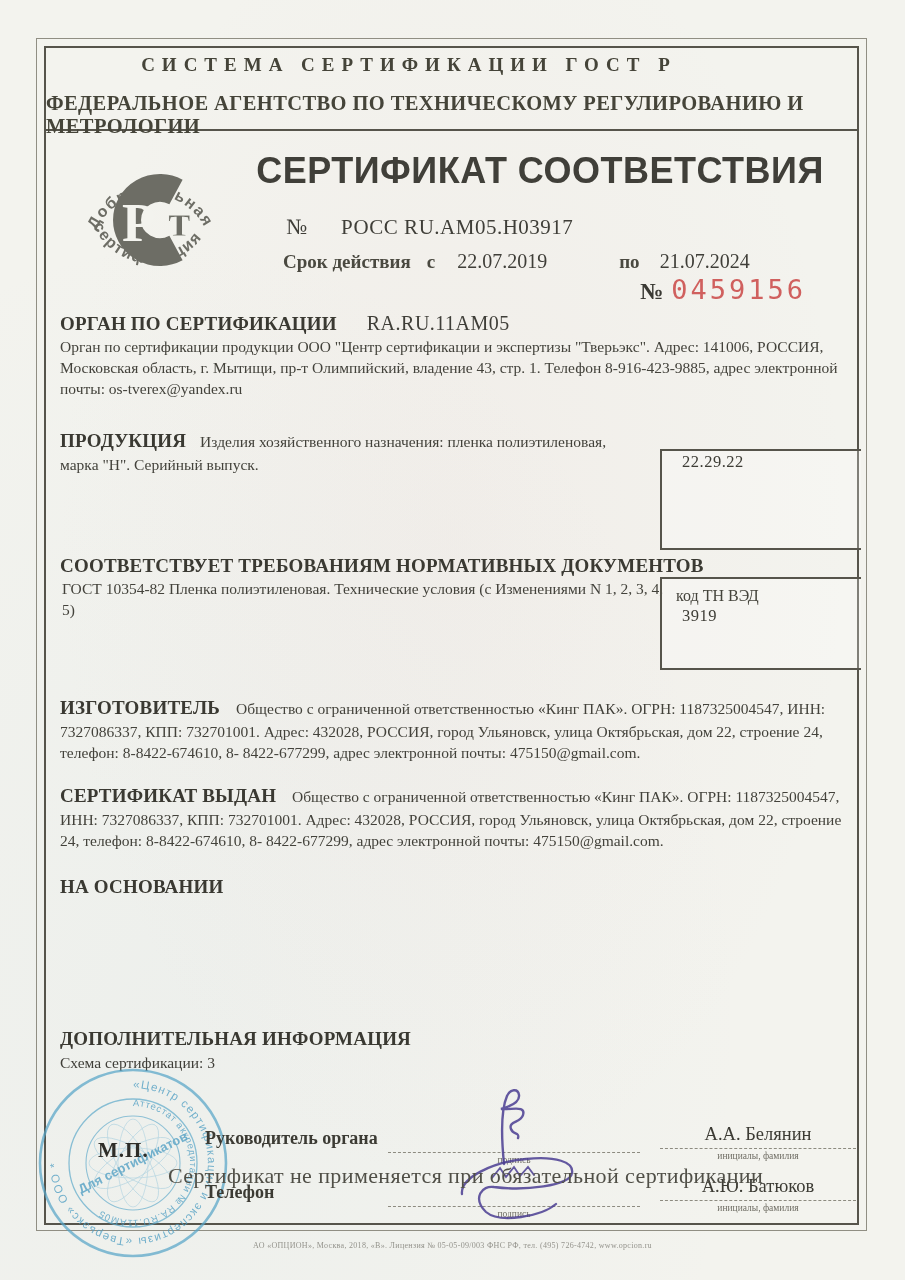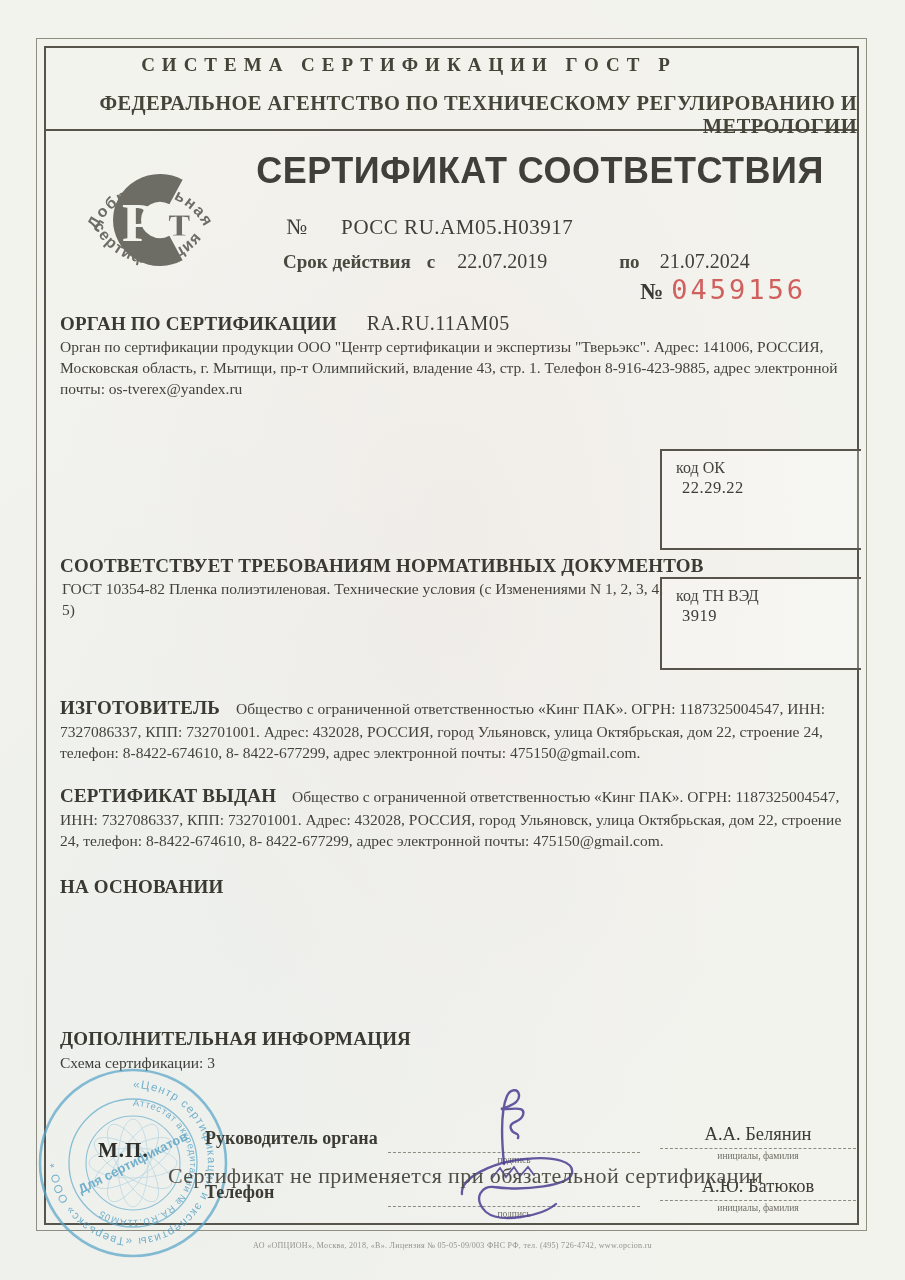--- a/index.html
+++ b/index.html
@@ -11,21 +11,21 @@
       #f3f3ee;
     font-family:"Liberation Serif", serif;
     color:#3f3e38;
     overflow:hidden;
   }
   .frame-outer{position:absolute;left:36px;top:38px;width:829px;height:1191px;border:1px solid #908e83;}
   .frame-inner{position:absolute;left:44px;top:46px;width:811px;height:1175px;border:2px solid #56544b;}
   .header-sep{position:absolute;left:46px;top:129px;width:811px;height:2px;background:#56544b;}
   .hdr1{position:absolute;left:46px;top:54px;width:662px;text-align:center;
         font-weight:bold;font-size:19px;letter-spacing:7px;color:#454439;margin-left:32px;}
-  .hdr2{position:absolute;left:46px;top:92px;width:811px;text-align:right;
+  .hdr2{position:absolute;left:46px;top:92px;width:811px;text-align:left;
         font-weight:bold;font-size:20.5px;letter-spacing:0.4px;color:#454439;}
   .rst-logo{position:absolute;left:76px;top:144px;}
   .doc-title{position:absolute;left:238px;top:150px;width:604px;text-align:center;
         font-family:"Liberation Sans", sans-serif;font-weight:bold;font-size:36px;
         letter-spacing:0.5px;color:#403f39;}
   .num-row{position:absolute;left:286px;top:214px;font-size:21px;display:flex;align-items:baseline;}
   .num-row .no{font-size:22px;}
   .num-row .val{margin-left:34px;letter-spacing:0.5px;}
   .validity{position:absolute;left:283px;top:250px;display:flex;align-items:baseline;font-size:20px;}
   .validity .b{font-weight:bold;font-size:19px;color:#4a4940;}
@@ -127,22 +127,25 @@
     <span class="no">№</span>
     <span class="digits">0459156</span>
   </div>
 
   <div class="organ-h">
     <span class="sec-h">ОРГАН ПО СЕРТИФИКАЦИИ</span>
     <span class="code">RA.RU.11АМ05</span>
   </div>
   <div class="organ-t body-t">Орган по сертификации продукции ООО "Центр сертификации и экспертизы "Тверьэкс". Адрес: 141006, РОССИЯ, Московская область, г. Мытищи, пр-т Олимпийский, владение 43, стр. 1. Телефон 8-916-423-9885, адрес электронной почты: os-tverex@yandex.ru</div>
 
+  <p class="prod-p body-t" style="margin:0">
+    <span class="sec-h">ПРОДУКЦИЯ</span>
+    <span>Изделия хозяйственного назначения: пленка полиэтиленовая, марка "Н". Серийный выпуск.</span>
+  </p>
   <div class="code-box box-ok">
-    <div class="lbl">код ОК</div>
     <div class="val">22.29.22</div>
   </div>
 
   <div class="comp-h sec-h">СООТВЕТСТВУЕТ ТРЕБОВАНИЯМ НОРМАТИВНЫХ ДОКУМЕНТОВ</div>
   <div class="comp-t body-t">ГОСТ 10354-82 Пленка полиэтиленовая. Технические условия (с Изменениями N 1, 2, 3, 4, 5)</div>
   <div class="code-box box-tnved">
     <div class="lbl">код ТН ВЭД</div>
     <div class="val">3919</div>
   </div>
 

